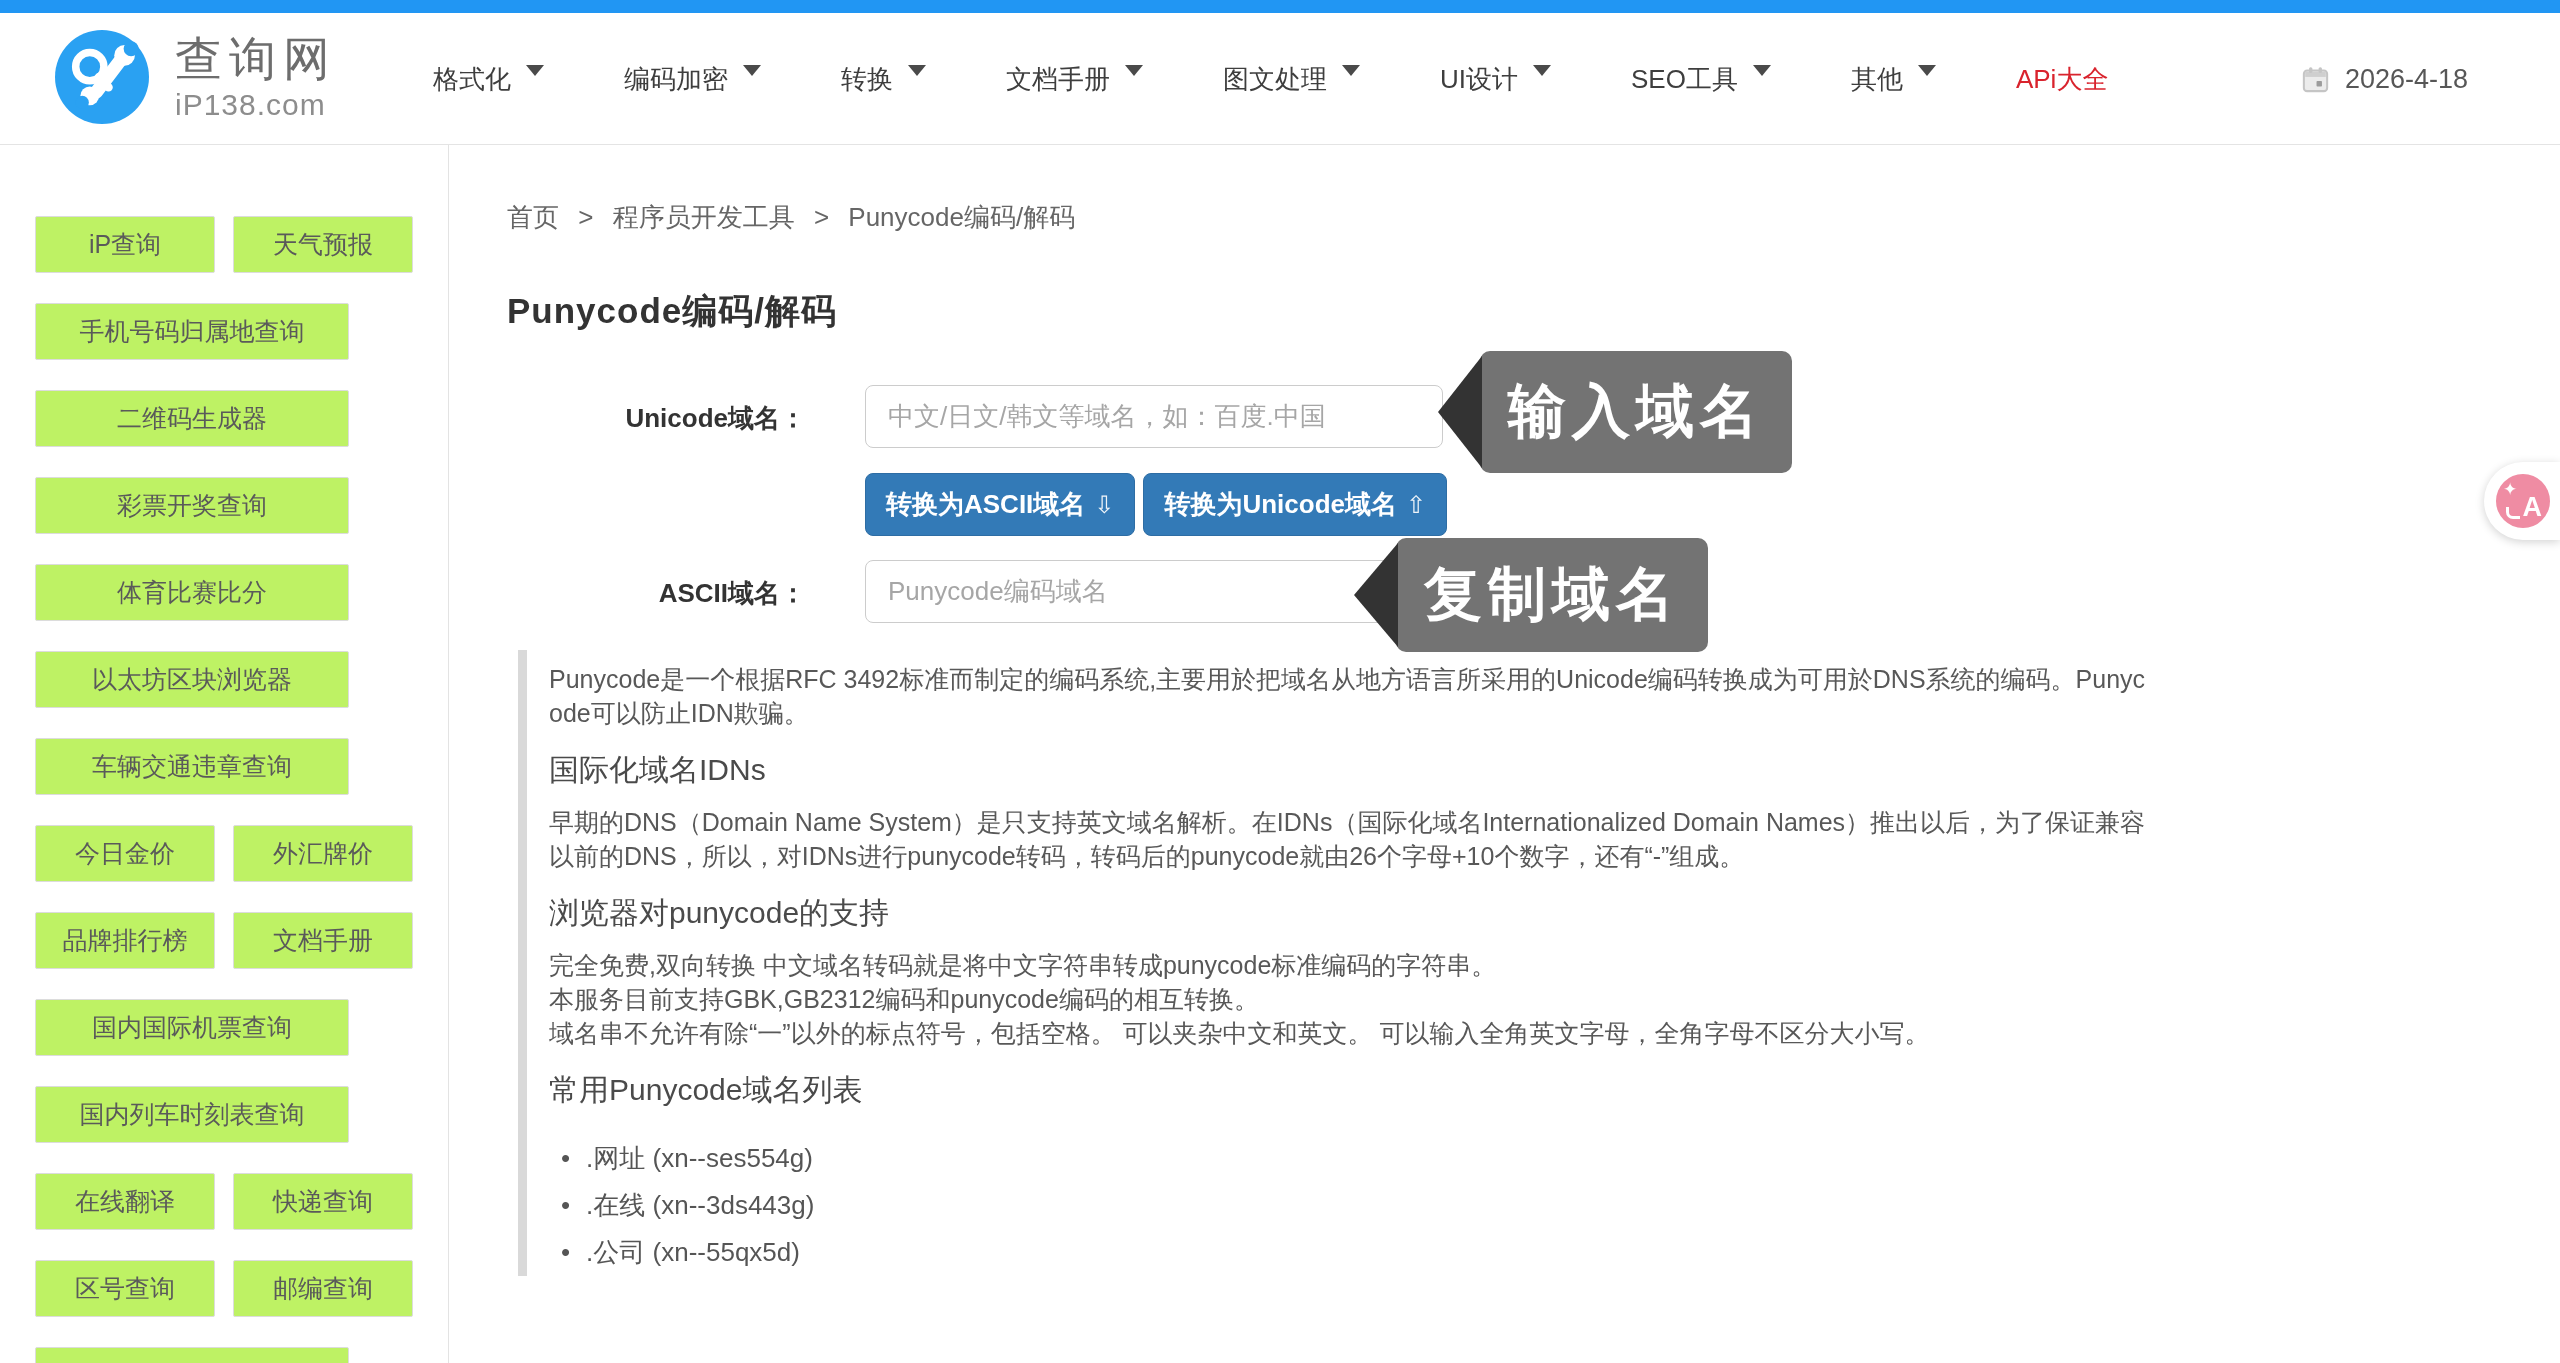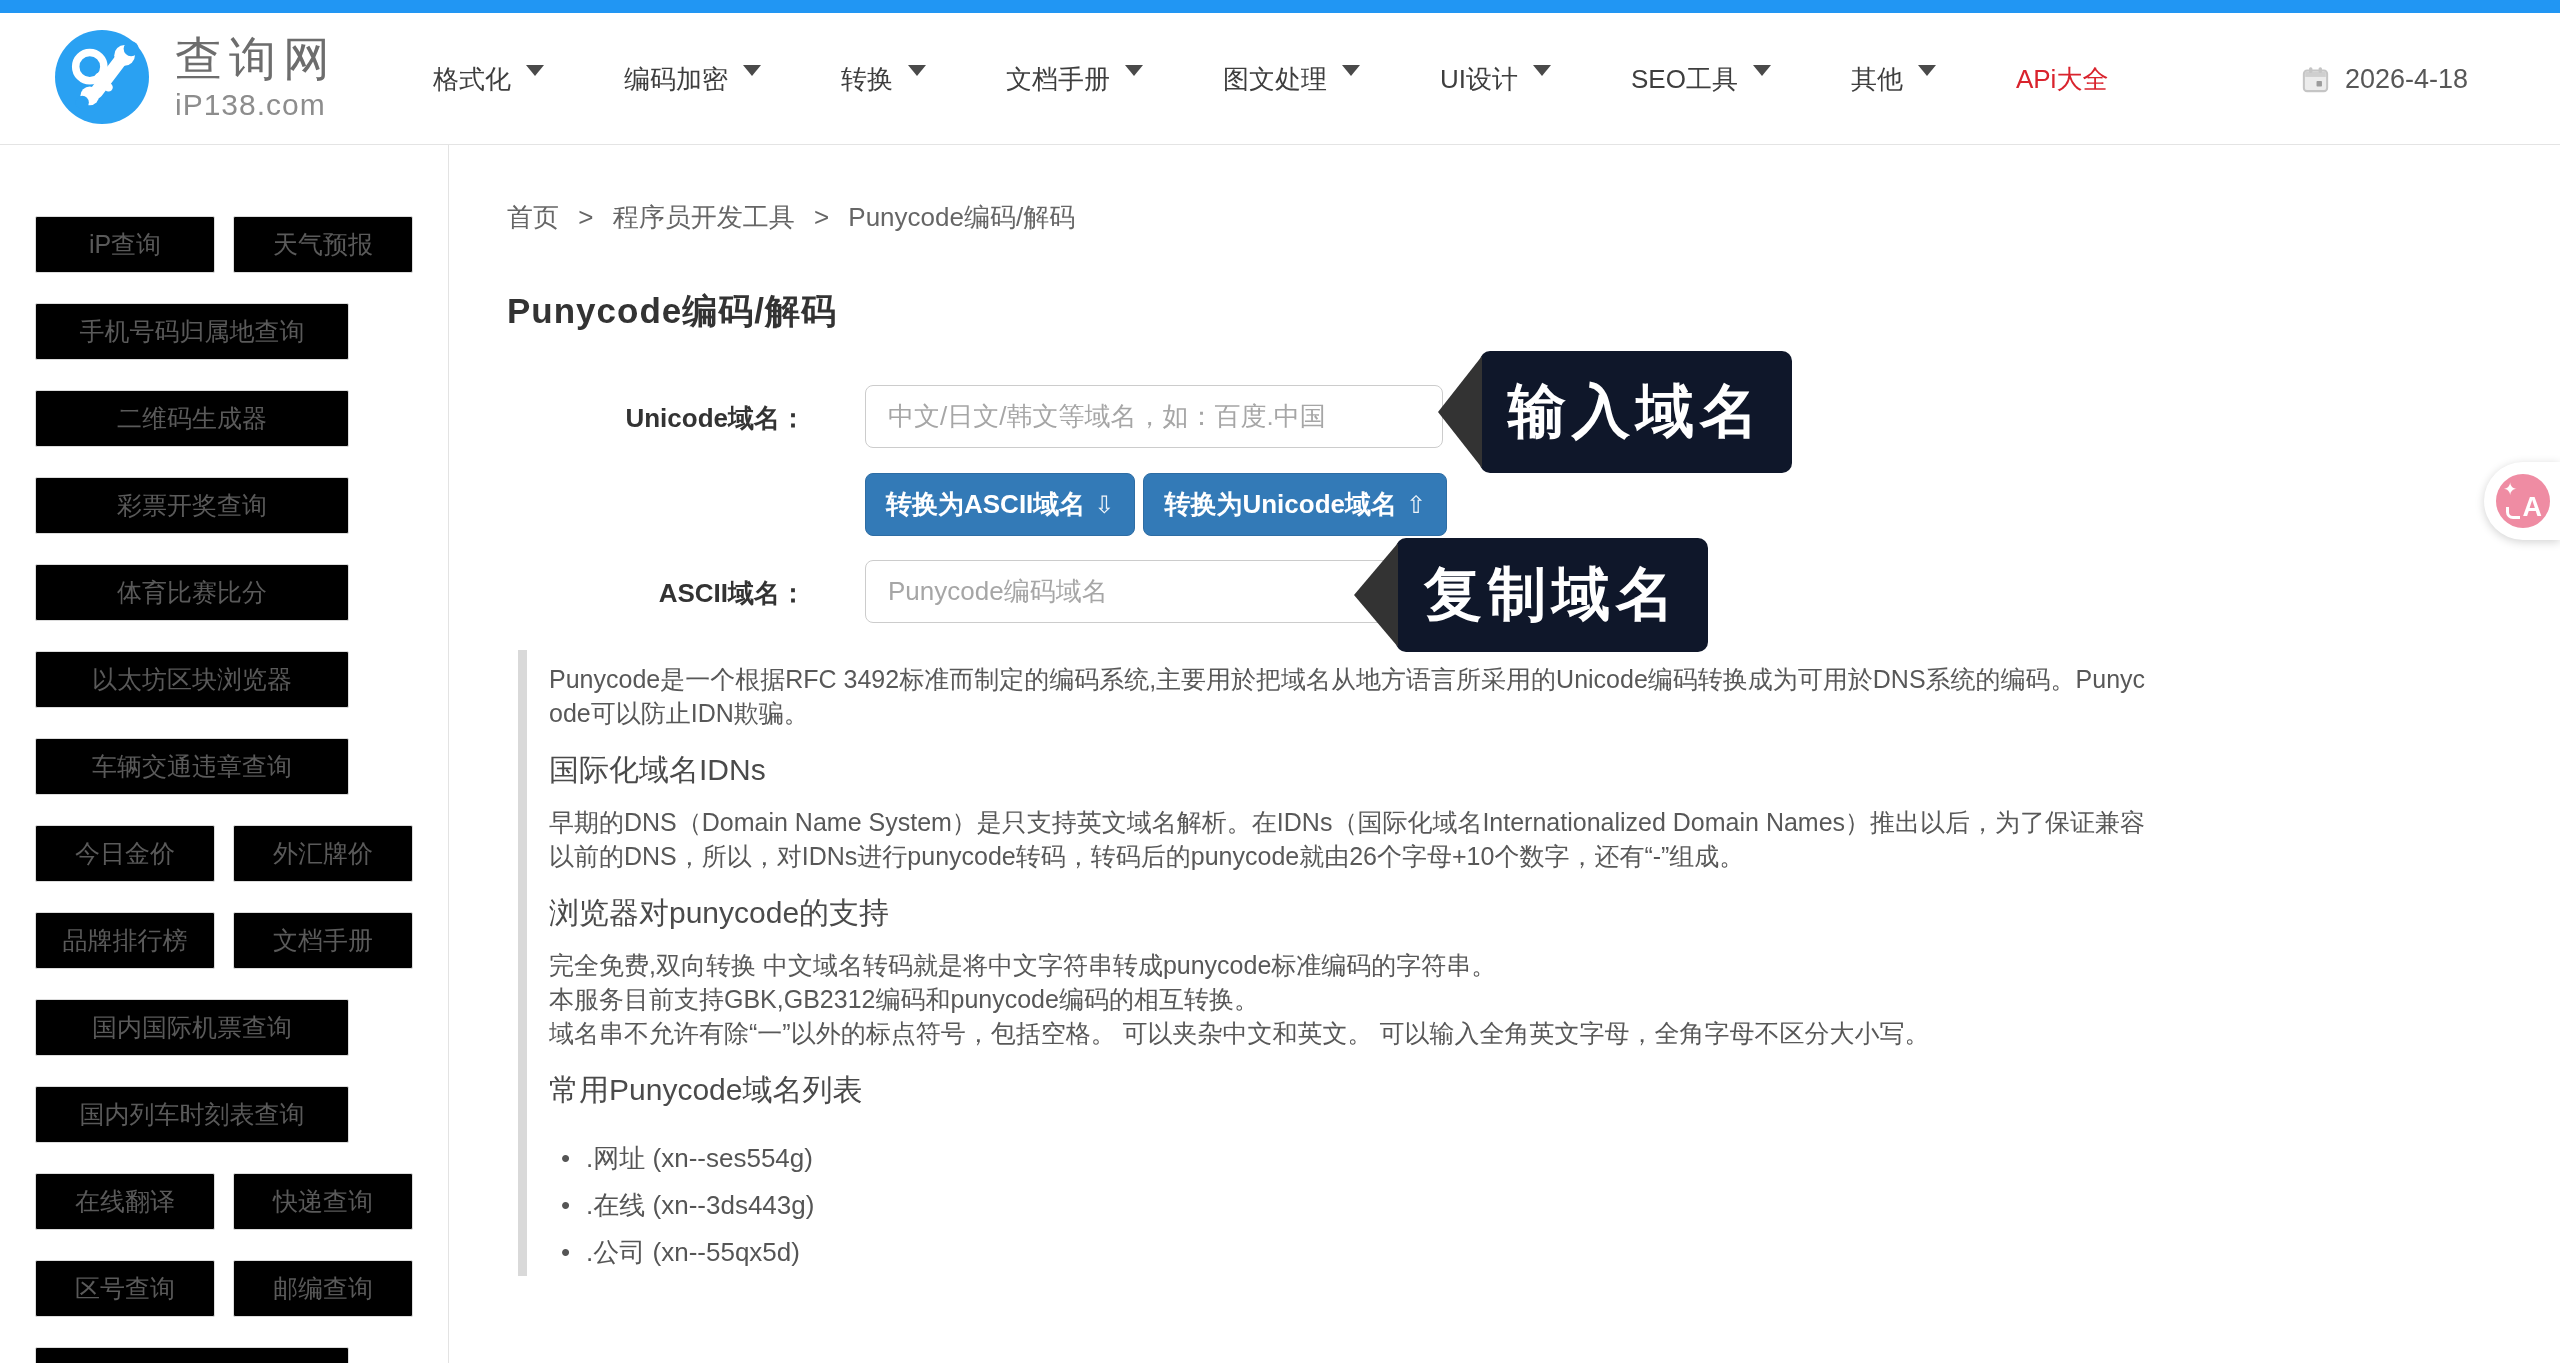--- a/index.html
+++ b/index.html
@@ -24,21 +24,21 @@
     border-top:11px solid #4a4a4a; margin-left:15px; margin-top:3px; }
   .nav-item.red { color:#d9232d; }
 
   .date-box { position:absolute; right:92px; top:0; height:132px; display:flex; align-items:center; gap:14px; }
   .date-text { font-size:27px; color:#575757; }
 
   
   .sidebar { position:absolute; left:0; top:145px; width:449px; height:1218px; background:#fff;
     border-right:1px solid #e3e3e3; overflow:hidden; padding:71px 0 0 35px; }
   .side-row { width:378px; display:flex; gap:18px; margin-bottom:30px; }
-  .side-btn { height:57px; border:1px solid #dcdcdc; border-radius:2px; background:#000000; color:#5a5a5a;
+  .side-btn { height:57px; border:1px solid #dcdcdc; border-radius:2px; background:#bef264; color:#5a5a5a;
     font-size:25px; display:flex; align-items:center; justify-content:center; cursor:pointer; white-space:nowrap; }
   .side-btn.full { width:314px; }
   .side-btn.half { flex:1; }
 
   
   .main { position:absolute; left:506px; top:145px; width:2054px; height:1218px; }
 
   .breadcrumb { position:absolute; left:1px; top:55px; font-size:26px; color:#666; }
   .breadcrumb .sep { margin:0 12px; color:#666; }
   .crumb-link { cursor:pointer; }
@@ -55,21 +55,21 @@
   .dom-input::placeholder { color:#a6a6a6; opacity:1; }
   .inp-unicode { top:240px; }
   .inp-ascii { top:415px; }
 
   .btn-row { position:absolute; left:359px; top:328px; display:flex; gap:8px; }
   .blue-btn { height:63px; background:#337ab7; border:1px solid #2e6da4; border-radius:8px; color:#fff;
     font-size:26px; font-weight:bold; display:flex; align-items:center; justify-content:center;
     padding:8px 20px; cursor:pointer; white-space:nowrap; }
   .blue-btn .arrow { font-weight:normal; font-size:24px; margin-left:9px; opacity:.92; }
 
-  .callout { position:absolute; background:#0f172a; border-radius:10px; color:#fff; font-weight:bold;
+  .callout { position:absolute; background:#737373; border-radius:10px; color:#fff; font-weight:bold;
     display:flex; align-items:center; justify-content:center; letter-spacing:6px; z-index:5; }
   .callout::before { content:""; position:absolute; left:-42px; top:50%; transform:translateY(-50%);
     border-top:56px solid transparent; border-bottom:56px solid transparent; border-right:44px solid #333; }
   .co-input { left:974px; top:206px; width:312px; height:122px; font-size:58px; }
   .co-copy  { left:890px; top:393px; width:312px; height:114px; font-size:58px; }
   .co-copy::before { border-top-width:52px; border-bottom-width:52px; }
 
   
   .description { position:absolute; left:12px; top:505px; width:1632px; border-left:9px solid #d9d9d9;
     padding:12px 0 0 22px; }

